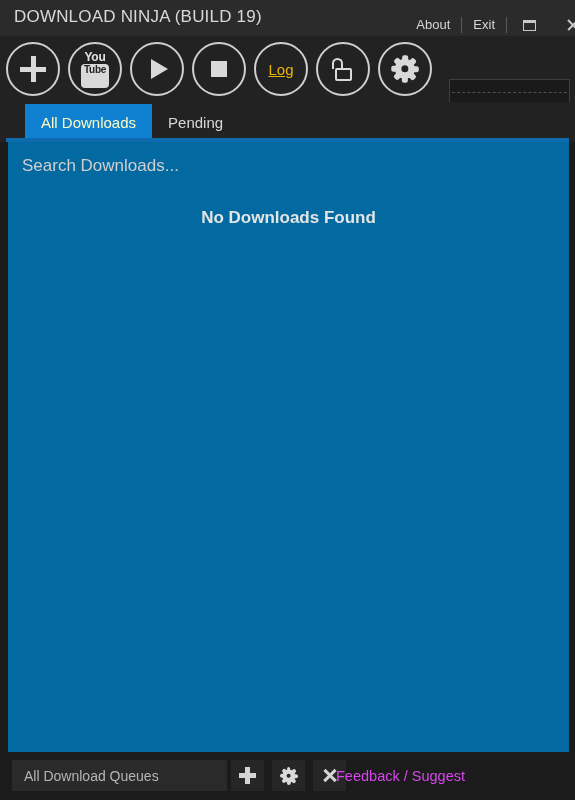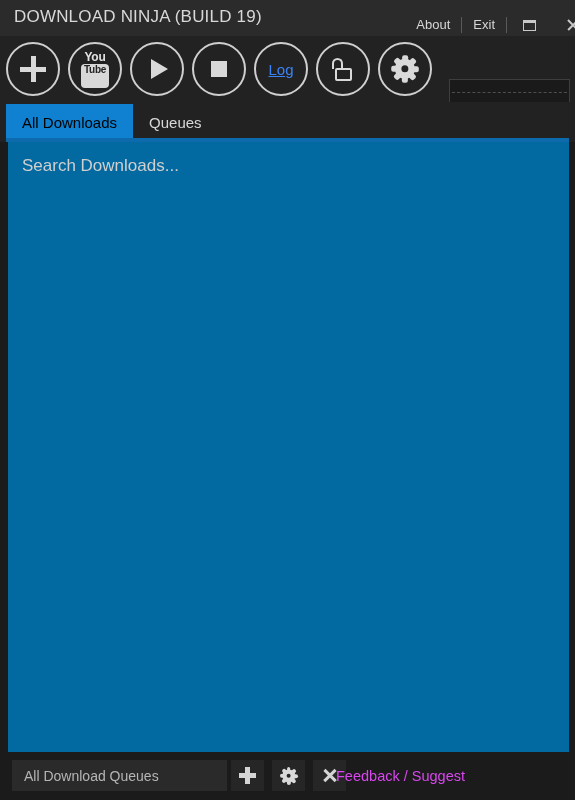--- a/index.html
+++ b/index.html
@@ -137,21 +137,21 @@
   .ic-play {
     width: 0; height: 0;
     border-left: 17px solid #d9d9d9;
     border-top: 10px solid transparent;
     border-bottom: 10px solid transparent;
     margin-left: 5px;
   }
   
   .ic-stop { width: 16px; height: 16px; background: #d9d9d9; }
   
-  .ic-log { font-size: 15px; color: #3b82f6; font-weight: 400; text-decoration: underline; }
+  .ic-log { font-size: 15px; color: #eab308; font-weight: 400; text-decoration: underline; }
   
   .ic-lock { position: relative; width: 22px; height: 23px; }
   .lock-body {
     position: absolute; left: 3px; bottom: 0;
     width: 17px; height: 13px;
     border: 2.5px solid #d9d9d9;
     border-radius: 2px;
     box-sizing: border-box;
   }
   .lock-shackle {
@@ -233,21 +233,22 @@
     height: 36px;
     display: flex; align-items: center;
     padding: 0 16px;
     font-size: 15px;
     color: #d8d8d8;
     cursor: default;
     white-space: nowrap;
   }
   .tab.active {
     background: #0f81d0;
-    color: #000000;
+    color: #fef9c3;
+    margin-left: 19px;
   }
   .tab-underline {
     position: absolute;
     left: 6px; top: 36px;
     width: 563px; height: 4px;
     background: #0d6aad;
   }
 
   
   .content {
@@ -411,27 +412,28 @@
       <div class="grid-dash" style="top:12px;"></div>
       <div class="grid-dash" style="top:27px;"></div>
       <div class="speed-line" style="top:37px;"></div>
       <div class="speed-label">0 b/s</div>
     </div>
   </div>
 
   <div class="tabbar">
     <div class="tabs">
       <div class="tab active">All Downloads</div>
-      <div class="tab">Queues</div>
+      <div class="tab">Pending</div>
     </div>
     <div class="tab-underline"></div>
   </div>
 
   <div class="content">
     <div class="search-field">Search Downloads...</div>
+    <div class="empty-msg">No Downloads Found</div>
   </div>
 
   <div class="bottombar">
     <div class="queue-select">All Download Queues</div>
 
     <div class="sq-btn sq-plus">
       <div class="ic-plus-sm"></div>
     </div>
     <div class="sq-btn sq-gear">
       <div class="gear" id="gear-small" style="width:17px;height:17px;">

